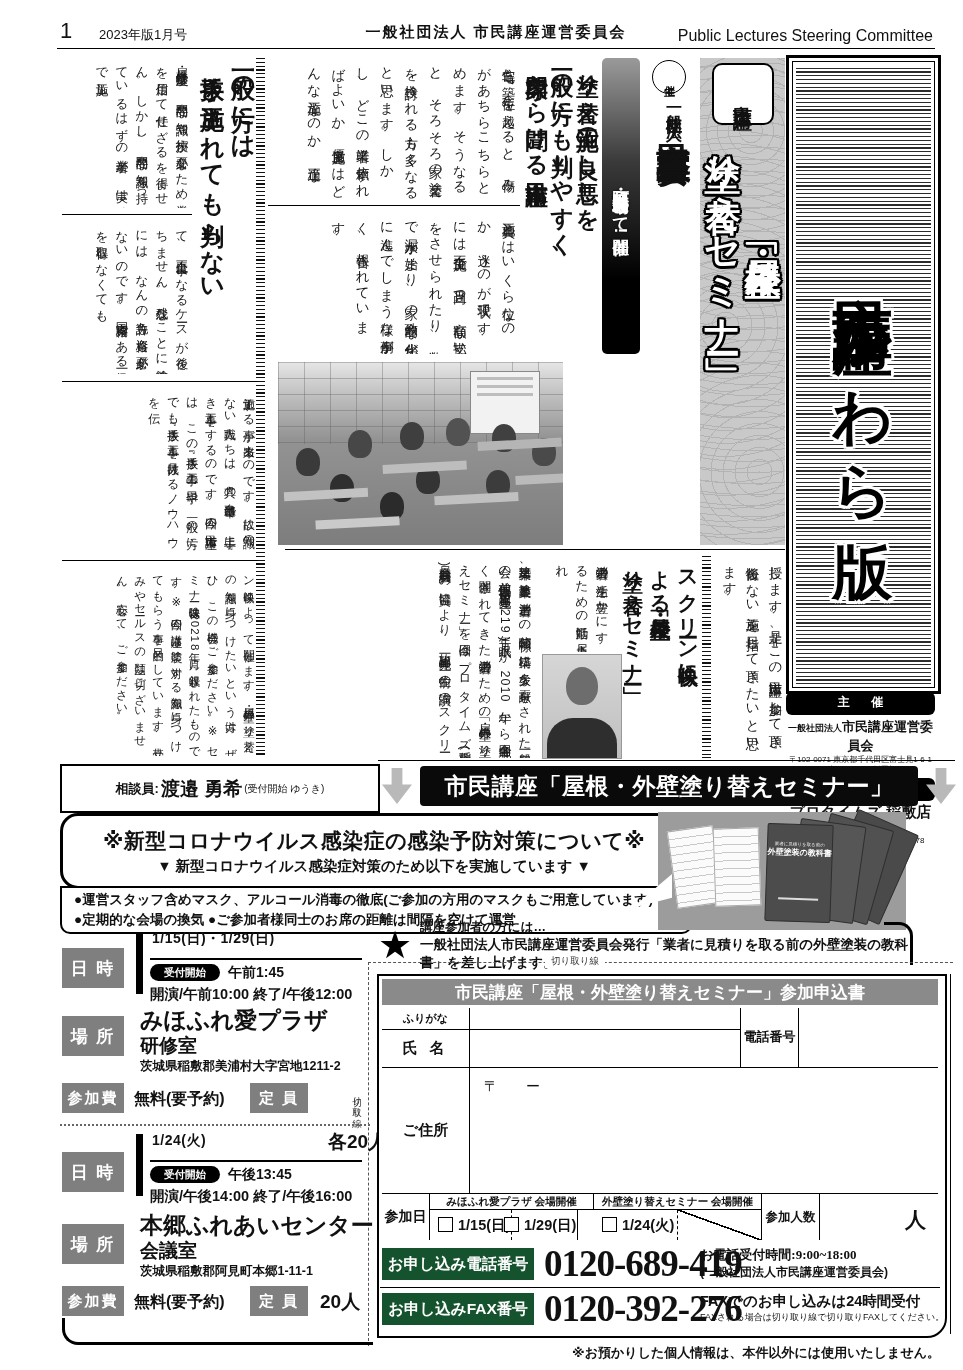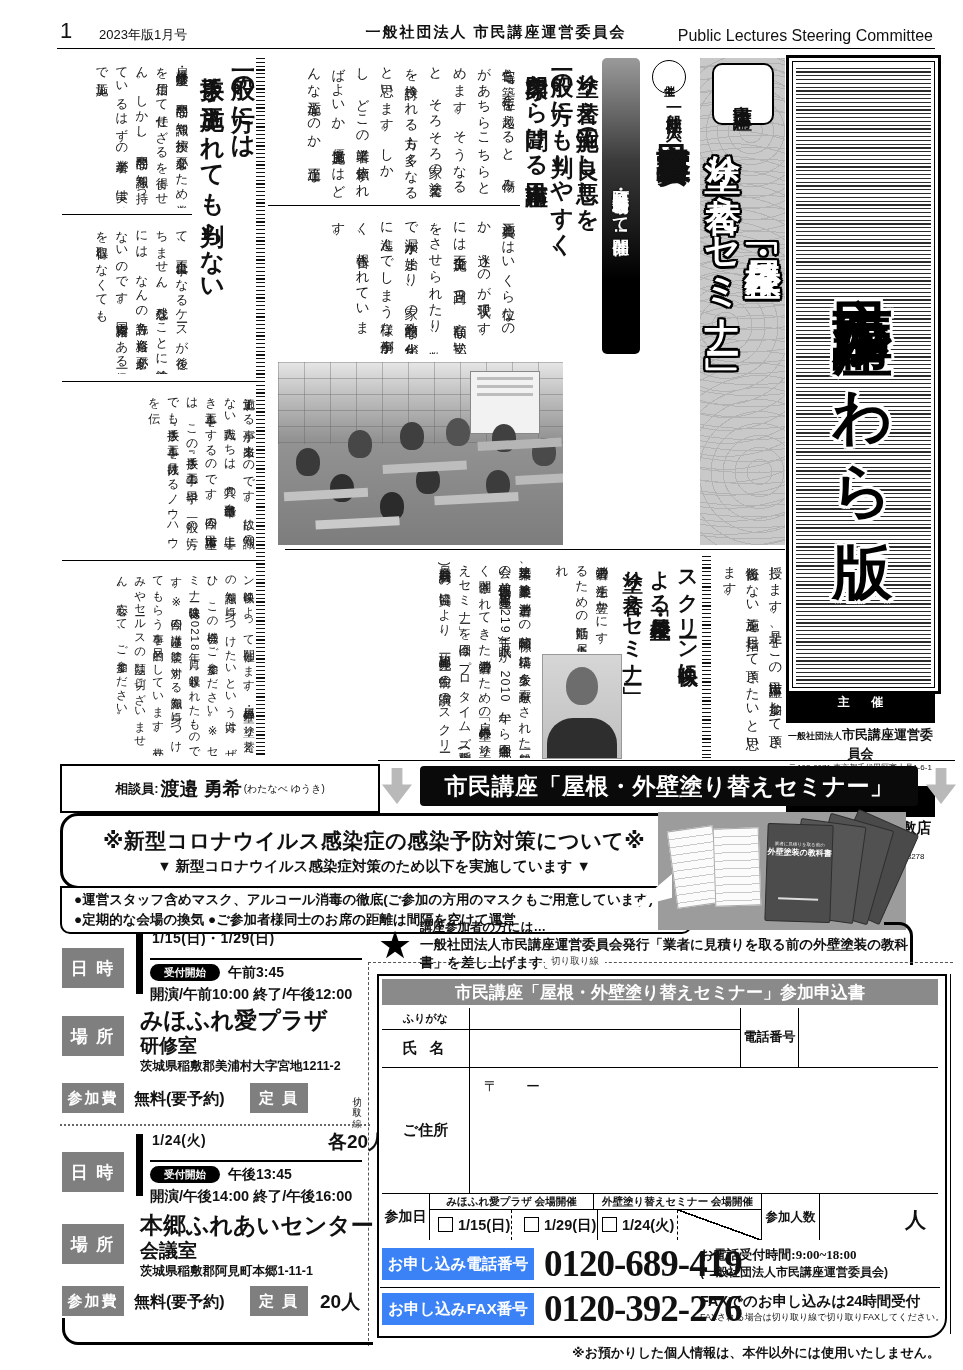--- a/index.html
+++ b/index.html
@@ -25,21 +25,21 @@
     background:repeating-linear-gradient(to bottom,#fff 0 2.6px,#2b2b2b 2.6px 3.8px);
     display:flex;align-items:center;justify-content:center;
   }
   .masthead-title{
     writing-mode:vertical-rl;font-family:"DejaVu Serif","Liberation Serif",serif;
     font-weight:700;font-size:60px;letter-spacing:6px;line-height:1;color:#000;
     text-shadow:-2.5px -2.5px 0 #fff,2.5px -2.5px 0 #fff,-2.5px 2.5px 0 #fff,2.5px 2.5px 0 #fff,0 -3px 0 #fff,0 3px 0 #fff,-3px 0 0 #fff,3px 0 0 #fff;
   }
   
   .sponsor{left:786px;top:692px;width:149px;height:118px;text-align:center;}
-  .blackbar{background:#000;color:#fff;font-size:12px;font-weight:700;letter-spacing:9px;padding:2px 0 12px 9px;}
+  .blackbar{background:#000;color:#fff;font-size:12px;font-weight:700;letter-spacing:9px;padding:2px 0 4px 9px;border-radius:6px;}
   .sp-org-small{font-size:9px;font-weight:700;}
   .sp-org{font-size:13px;font-weight:700;}
   .sp-addr{font-size:8px;line-height:1.25;}
   .sp-kyosan{font-size:15px;font-weight:700;margin-top:2px;}
   .sp-sub{font-size:10px;}
   
   .grayCol{
     left:700px;top:58px;width:85px;height:487px;background-color:#c9c9c9;
     background-image:repeating-radial-gradient(circle at 60% 15%,#b3b3b3 0 1px,transparent 1px 11px),
                      repeating-radial-gradient(circle at 30% 55%,#b3b3b3 0 1px,transparent 1px 13px),
@@ -165,21 +165,21 @@
   .formFrame{left:377px;top:974px;width:566px;height:360px;border:2.5px solid #000;border-radius:0 0 20px 0;background:#fff;}
   .outerline{left:950px;top:974px;width:0;height:360px;border-left:1.5px solid #000;}
   .formTitle{left:382px;top:979px;width:556px;height:26px;background:#8a8a8a;color:#fff;
     display:flex;align-items:center;justify-content:center;font-size:17px;font-weight:700;}
   .cell{position:absolute;box-sizing:border-box;border-color:#000;border-style:solid;border-width:0;}
   .lbl{display:flex;align-items:center;justify-content:center;font-weight:600;}
   .diag{background:linear-gradient(to top right,transparent calc(50% - 0.8px),#000 calc(50% - 0.8px) calc(50% + 0.8px),transparent calc(50% + 0.8px));}
   .cbx{display:inline-block;width:13px;height:13px;border:1.6px solid #000;margin-right:5px;vertical-align:-2px;background:#fff;}
   .chkdate{font-size:14.5px;font-weight:700;}
   .vhead{font-size:10.5px;font-weight:700;display:flex;align-items:center;justify-content:center;}
-  .contactLbl{background:#3b82f6;color:#fff;font-size:15.5px;font-weight:700;display:flex;align-items:center;justify-content:center;}
+  .contactLbl{background:#14532d;color:#fff;font-size:15.5px;font-weight:700;display:flex;align-items:center;justify-content:center;}
   .bignum{font-size:37px;font-weight:900;letter-spacing:-1px;font-family:Liberation Serif, serif;}
   .note1{font-size:13px;font-weight:700;font-family:Liberation Serif, serif;}
   .note2{font-size:12px;font-weight:700;}
   .footer-note{font-size:13px;font-weight:700;}
 </style>
 </head>
 <body>
 
 <div class="abs hdr">
   <span class="abs pageno" style="left:3px;top:2px;">1</span>
@@ -282,21 +282,21 @@
 
 <div class="abs stripe-v" style="left:702px;top:556px;width:9px;height:202px;"></div>
 
 <div class="abs vbody" style="left:714px;top:556px;width:72px;height:202px;font-size:13.5px;line-height:1.7;">授します。是非、この市民講座に参加して頂き、後悔しない施工を目指して頂きたいと思います。</div>
 
 <div class="abs hrule" style="left:378px;top:760px;width:577px;"></div>
 
 <div class="abs counselor">
   <span style="font-size:13px;font-weight:700;">相談員:</span>
   <span style="font-size:19px;font-weight:900;">渡邉 勇希</span>
-  <span style="font-size:10px;">(わたなべ ゆうき)</span>
+  <span style="font-size:10px;">(受付開始 ゆうき)</span>
 </div>
 <div class="abs band">
   <div class="dn-arrow"></div>
   <div class="bandbar">市民講座「屋根・外壁塗り替えセミナー」</div>
   <div class="dn-arrow"></div>
 </div>
 
 <div class="abs covidBox">
   <div class="covid-title">※新型コロナウイルス感染症の感染予防対策について※</div>
   <div class="covid-sub">▼ 新型コロナウイルス感染症対策のため以下を実施しています ▼</div>
@@ -331,21 +331,21 @@
 <div class="abs hcut"></div>
 <span class="abs cutlabel">切り取り線</span>
 <div class="abs vcut"></div>
 <span class="abs vcutlabel">切り取り線</span>
 
 <div class="abs glabel" style="left:62px;top:948px;width:62px;height:40px;">日 時</div>
 <div class="abs vbar" style="left:136px;top:932px;width:7px;height:62px;"></div>
 <div class="abs dates" style="left:152px;top:930px;">1/15(日)・1/29(日)</div>
 <div class="abs dunder" style="left:150px;top:958px;width:212px;"></div>
 <div class="abs pill" style="left:150px;top:964px;width:70px;height:17px;">受付開始</div>
-<div class="abs timetxt" style="left:228px;top:964px;">午前3:45</div>
+<div class="abs timetxt" style="left:228px;top:964px;">午前1:45</div>
 <div class="abs times" style="left:150px;top:985px;">開演/午前10:00 終了/午後12:00</div>
 <div class="abs glabel" style="left:62px;top:1016px;width:62px;height:40px;">場 所</div>
 <div class="abs venue-name" style="left:140px;top:1005px;">みほふれ愛プラザ</div>
 <div class="abs venue-room" style="left:140px;top:1033px;">研修室</div>
 <div class="abs venue-addr" style="left:140px;top:1058px;">茨城県稲敷郡美浦村大字宮地1211-2</div>
 <div class="abs glabel" style="left:62px;top:1083px;width:62px;height:30px;font-size:15px;">参加費</div>
 <div class="abs feetxt" style="left:134px;top:1089px;">無料(要予約)</div>
 <div class="abs glabel" style="left:250px;top:1083px;width:58px;height:30px;font-size:15px;">定 員</div>
 <div class="abs captxt" style="left:328px;top:1086px;margin-top:43px;">各20人</div>
 
@@ -383,21 +383,21 @@
 <div class="cell" style="left:470px;top:1068px;width:468px;height:126px;border-width:0 0 1.5px 0;">
   <span style="position:absolute;left:14px;top:10px;font-size:14px;">〒　　ー</span>
 </div>
 
 <div class="cell lbl" style="left:382px;top:1194px;width:48px;height:46px;border-width:0 1.5px 0 0;font-size:14px;">参加日</div>
 <div class="cell vhead" style="left:430px;top:1194px;width:164px;height:16px;border-width:0 1.5px 1px 0;">みほふれ愛プラザ 会場開催</div>
 <div class="cell vhead" style="left:594px;top:1194px;width:168px;height:16px;border-width:0 1.5px 1px 0;">外壁塗り替えセミナー 会場開催</div>
 <div class="cell chkdate" style="left:430px;top:1210px;width:82px;height:30px;border-width:0 0 0 0;border-right:1.5px dashed #000;padding:6px 0 0 8px;">
   <span class="cbx"></span><span>1/15(日)</span>
 </div>
-<div class="cell chkdate" style="left:516px;top:1210px;width:82px;height:30px;border-width:0 1.5px 0 0;padding:6px 0 0 8px;box-sizing:border-box;">
+<div class="cell chkdate" style="left:496px;top:1210px;width:82px;height:30px;border-width:0 1.5px 0 0;padding:6px 0 0 8px;box-sizing:border-box;">
   <span class="cbx"></span><span>1/29(日)</span>
 </div>
 <div class="cell chkdate" style="left:594px;top:1210px;width:84px;height:30px;border-width:0 0 0 0;border-right:1.5px dashed #000;padding:6px 0 0 8px;">
   <span class="cbx"></span><span>1/24(火)</span>
 </div>
 <div class="cell diag" style="left:678px;top:1210px;width:84px;height:30px;border-width:0 1.5px 0 0;"></div>
 <div class="cell lbl" style="left:762px;top:1194px;width:58px;height:46px;border-width:0 1.5px 0 0;font-size:12.5px;text-align:center;line-height:1.3;">参加人数</div>
 <div class="cell" style="left:820px;top:1194px;width:118px;height:46px;">
   <span style="position:absolute;right:12px;bottom:6px;font-size:21px;font-weight:700;">人</span>
 </div>

